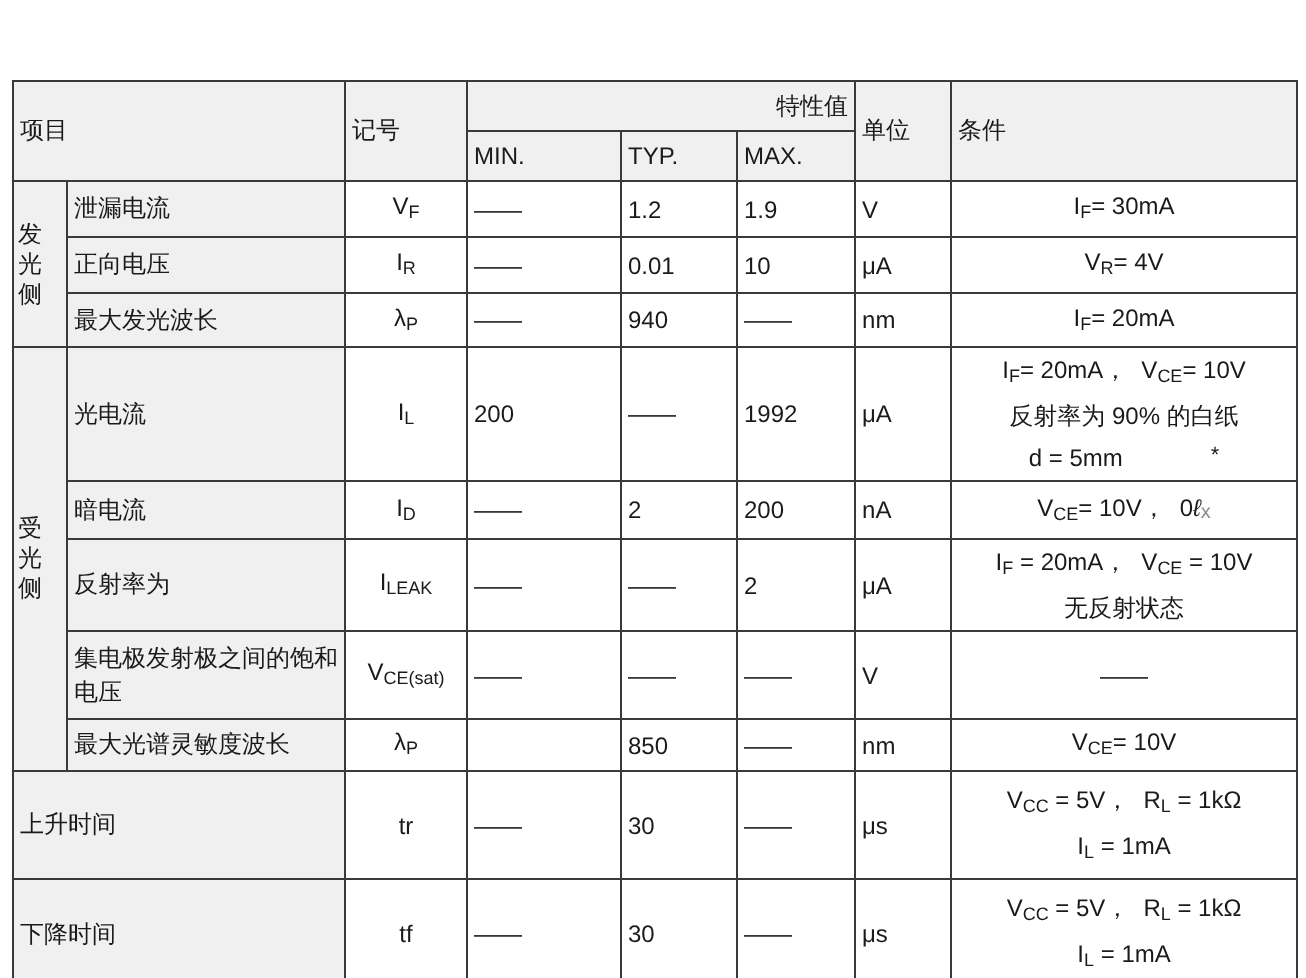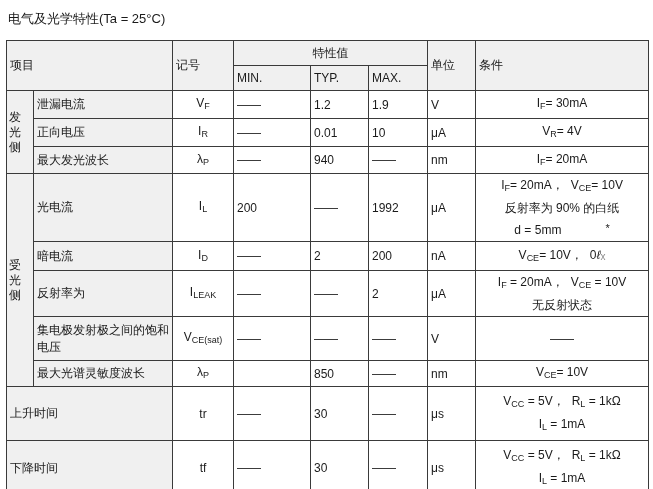--- a/index.html
+++ b/index.html
@@ -5,35 +5,34 @@
   * { box-sizing: border-box; }
   html, body { margin: 0; padding: 0; background: #ffffff; }
   body { font-family: "Liberation Sans", sans-serif; color: #1a1a1a; }
   .page { position: relative; width: 653px; height: 489px; background: #ffffff; overflow: hidden; }
   .title { position: absolute; left: 8px; top: 10px; font-size: 13px; white-space: nowrap; }
   table.spec { position: absolute; left: 6px; top: 40px; width: 642px;
                border-collapse: collapse; table-layout: fixed; font-size: 12px; }
   td { border: 1px solid #3a3a3a; padding: 1px 3px; vertical-align: middle;
        text-align: left; overflow: hidden; }
   .gray { background: #f0f0f0; }
-  .center { text-align: center; }
+  .center { text-align: right; }
   .group-cell { padding: 1px 1px 1px 2px; line-height: 15px; margin-top: 36px; }
   .line { line-height: 20px; text-align: center; }
   .sym .line { line-height: 14px; }
   .sub { font-size: 9px; vertical-align: -2px; }
   .gap { margin-left: 7px; }
   .star { margin-left: 44px; font-size: 11px; vertical-align: 2px; }
   .script { font-style: italic; }
   .lux { font-size: 10px; color: #8c8c8c; vertical-align: -1px; }
 </style>
 </head>
 <body>
 
 <div class="page">
-  <div class="title">电气及光学特性(Ta = 25°C)</div>
 
   <table class="spec">
     <colgroup>
       <col style="width:27px">
         <col style="width:139px">
         <col style="width:61px">
       <col style="width:77px">
         <col style="width:58px">
         <col style="width:59px">
       <col style="width:48px">

